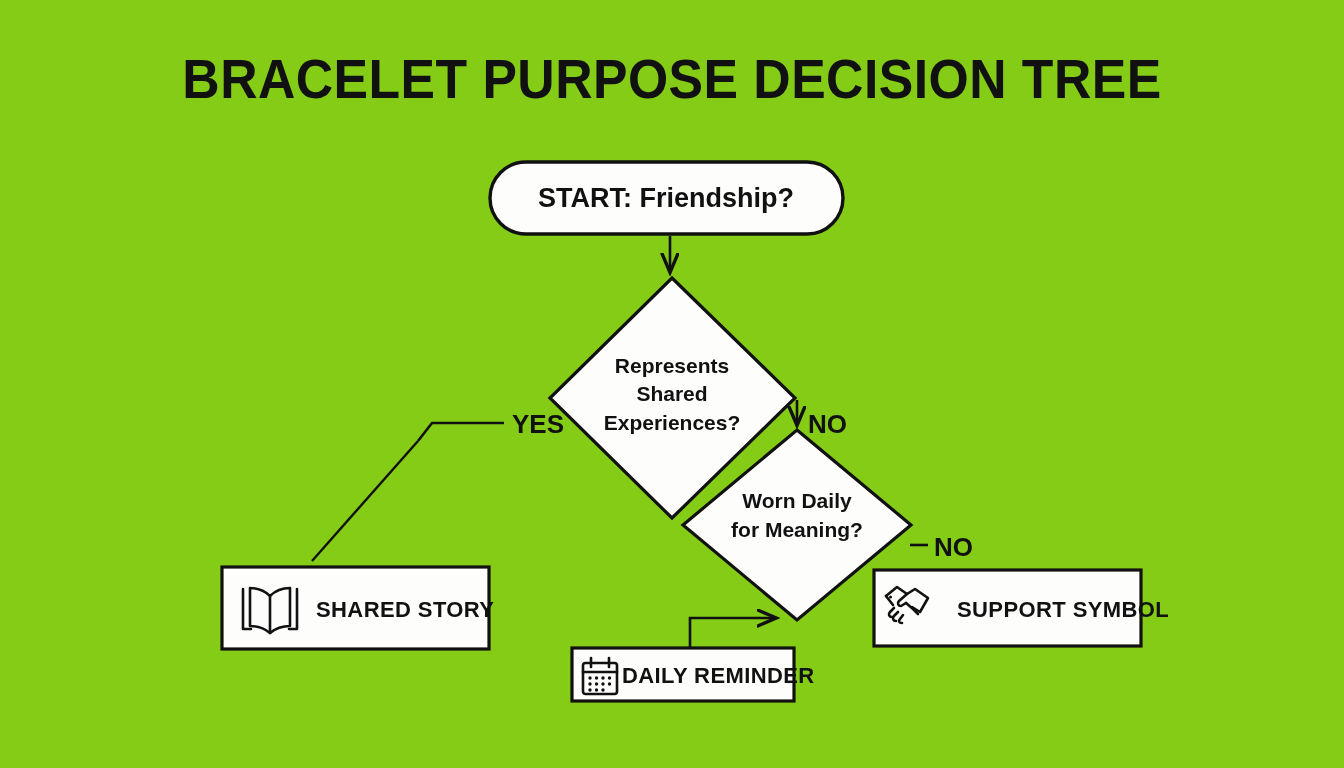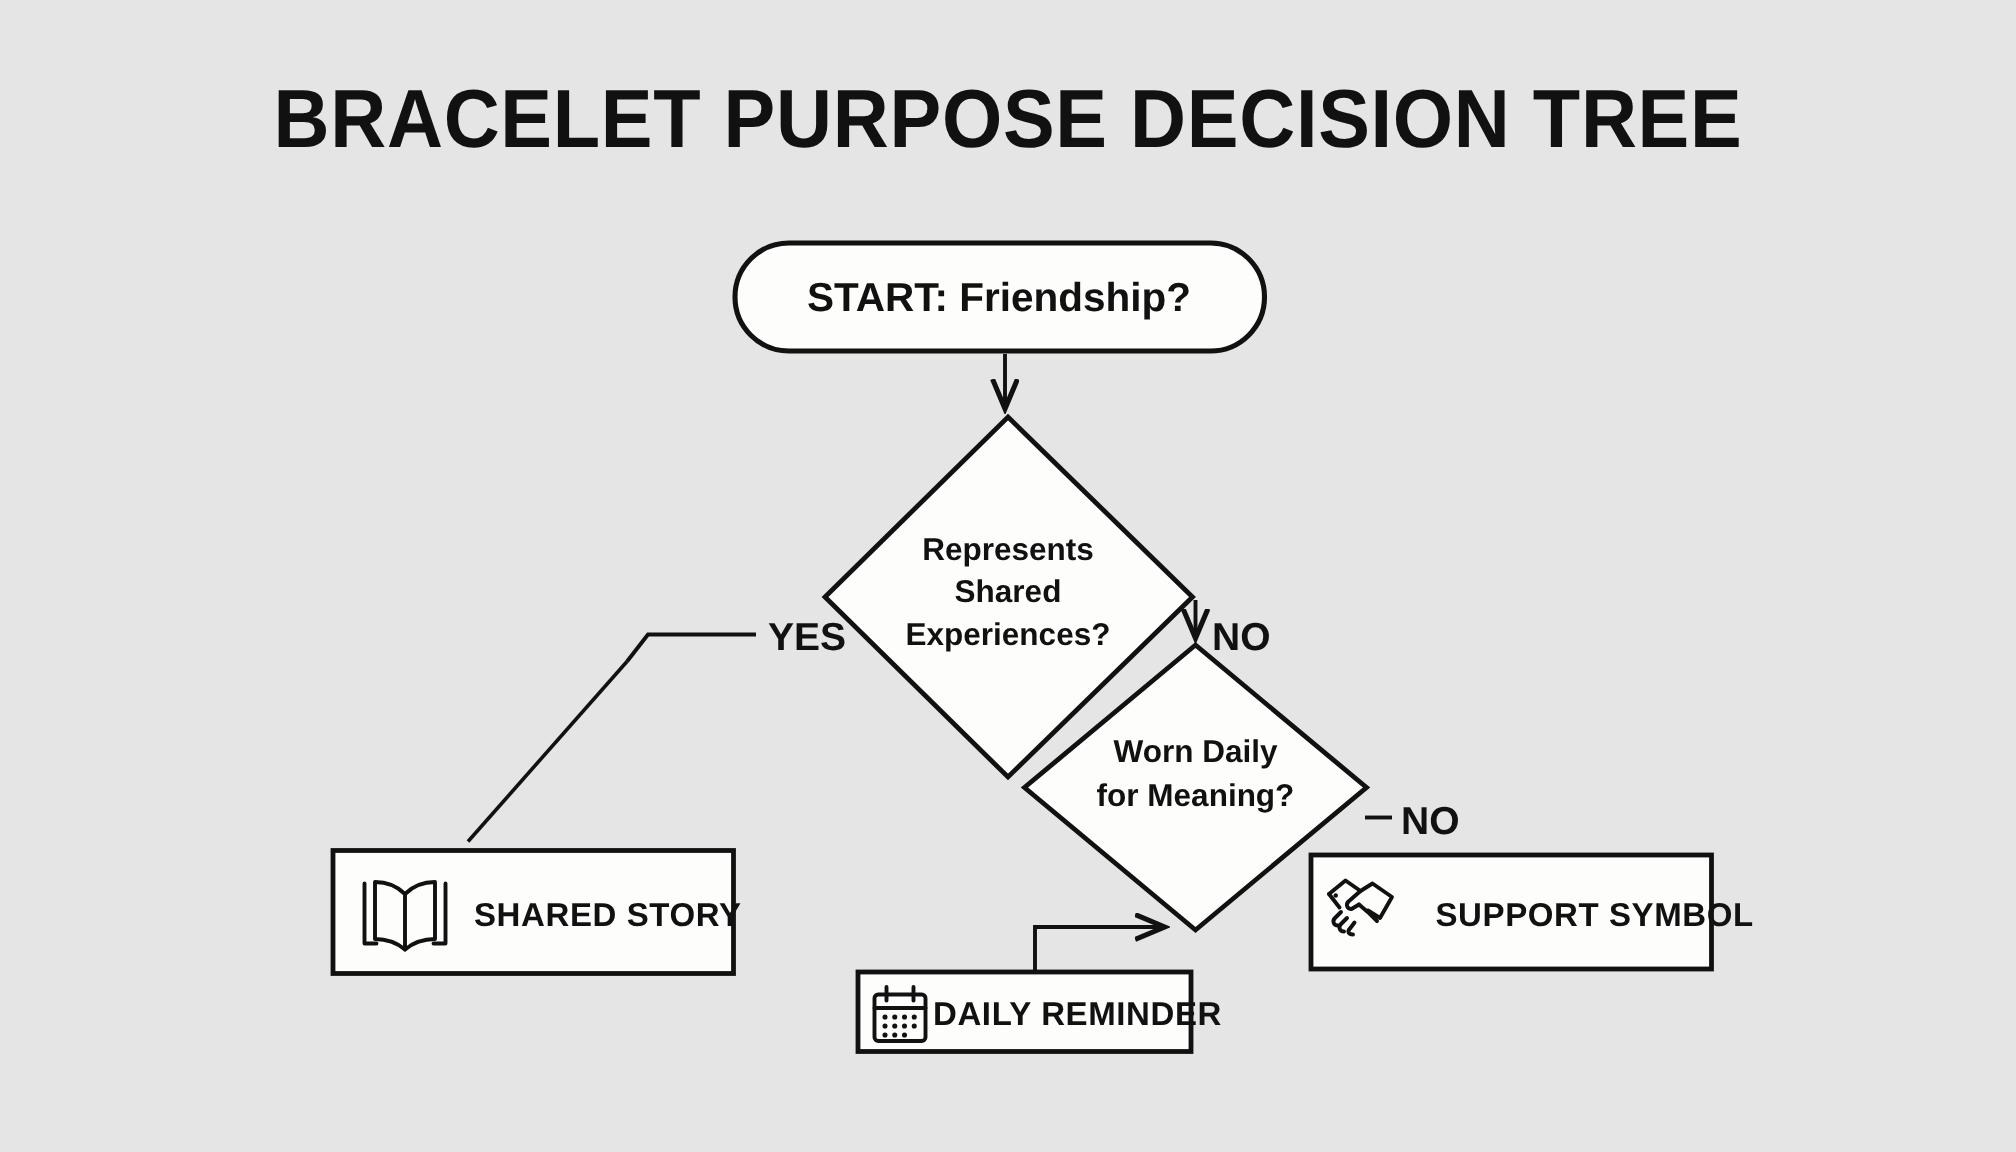--- a/index.html
+++ b/index.html
@@ -4,21 +4,21 @@
 <style>
   html, body {
     margin: 0;
     padding: 0;
     background: #ffffff;
   }
   #stage {
     position: relative;
     width: 1344px;
     height: 768px;
-    background: #e5e5e5;
+    background: #84cc16;
     overflow: hidden;
     font-family: "Liberation Sans", sans-serif;
   }
   #title {
     position: absolute;
     left: 0;
     top: 47px;
     width: 1344px;
     text-align: center;
     font-family: "Liberation Sans", sans-serif;

